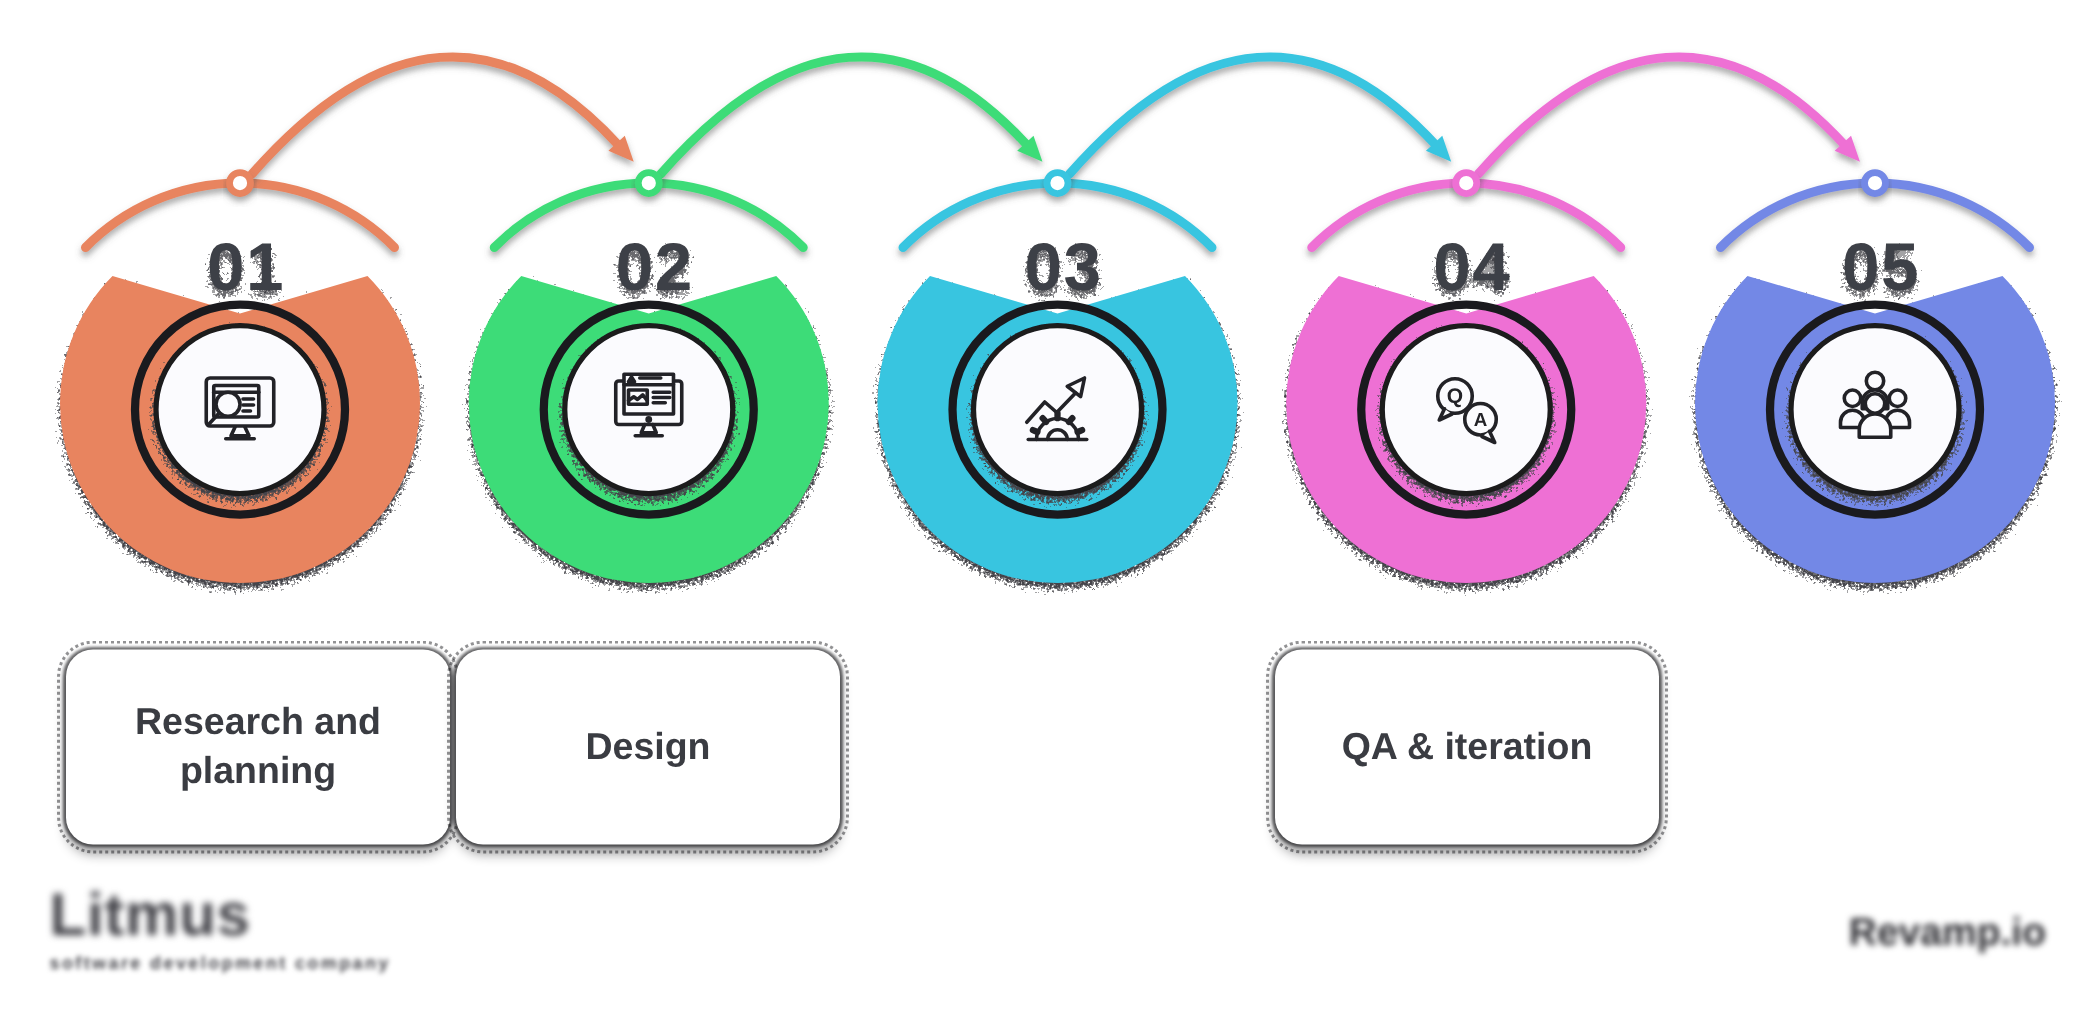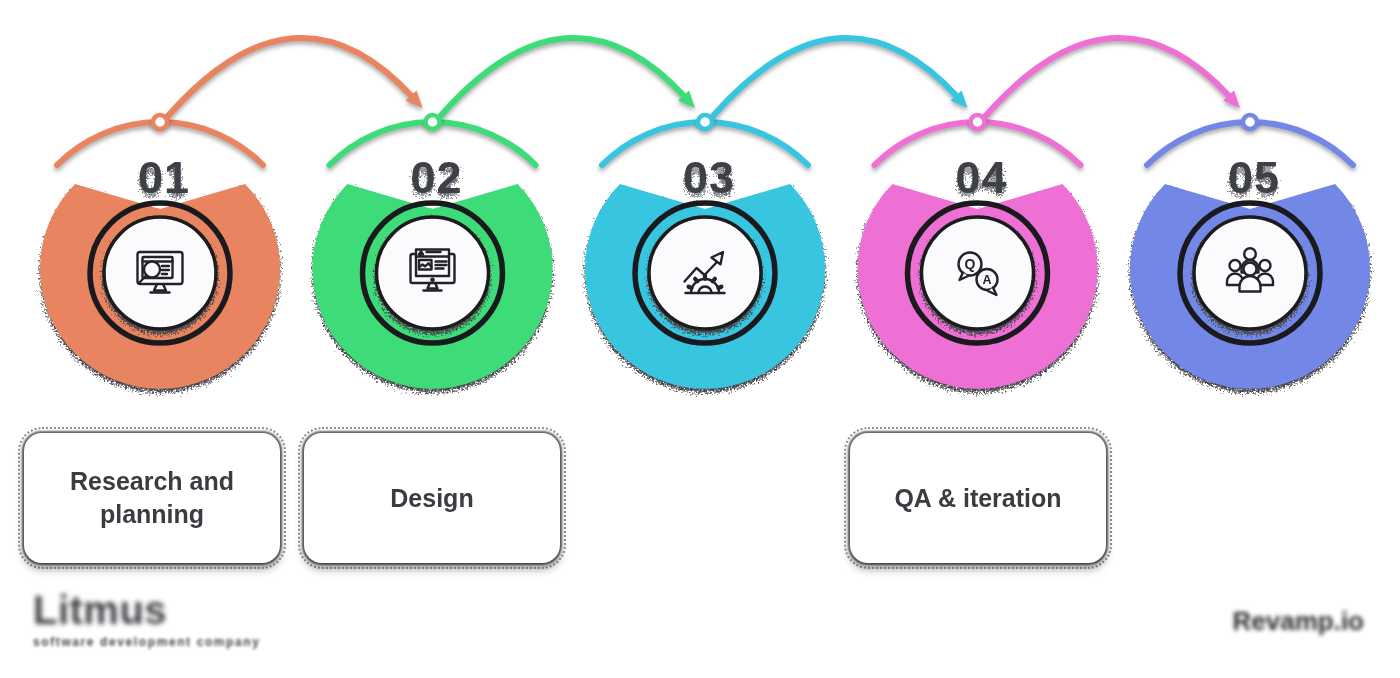--- a/index.html
+++ b/index.html
@@ -157,21 +157,21 @@
           <path d="M9 44v-3.5a8 8 0 0 1 16 0V44z" fill="#fbfbfe"></path>
           <circle cx="47" cy="24.5" r="5.5" fill="#fbfbfe"></circle>
           <path d="M39 44v-3.5a8 8 0 0 1 16 0V44z" fill="#fbfbfe"></path>
           <circle cx="32" cy="28" r="6.5" fill="#fbfbfe"></circle>
           <path d="M21.5 50.5v-5a10.5 10.5 0 0 1 21 0v5z" fill="#fbfbfe"></path>
         </g>
         <circle cx="1250" cy="122" r="7" fill="#ffffff" stroke="#7388E6" stroke-width="4.5" filter="url(#softsh)"></circle>
       </g>
     </svg>
 
-  <div class="card" style="left:24px">
+  <div class="card" style="left:44px">
     <span>Research and planning</span>
   </div>
   <div class="card" style="left:304px">
     <span>Design</span>
   </div>
   <div class="card" style="left:850px">
     <span>QA &amp; iteration</span>
   </div>
 
   <div class="footer-left">

